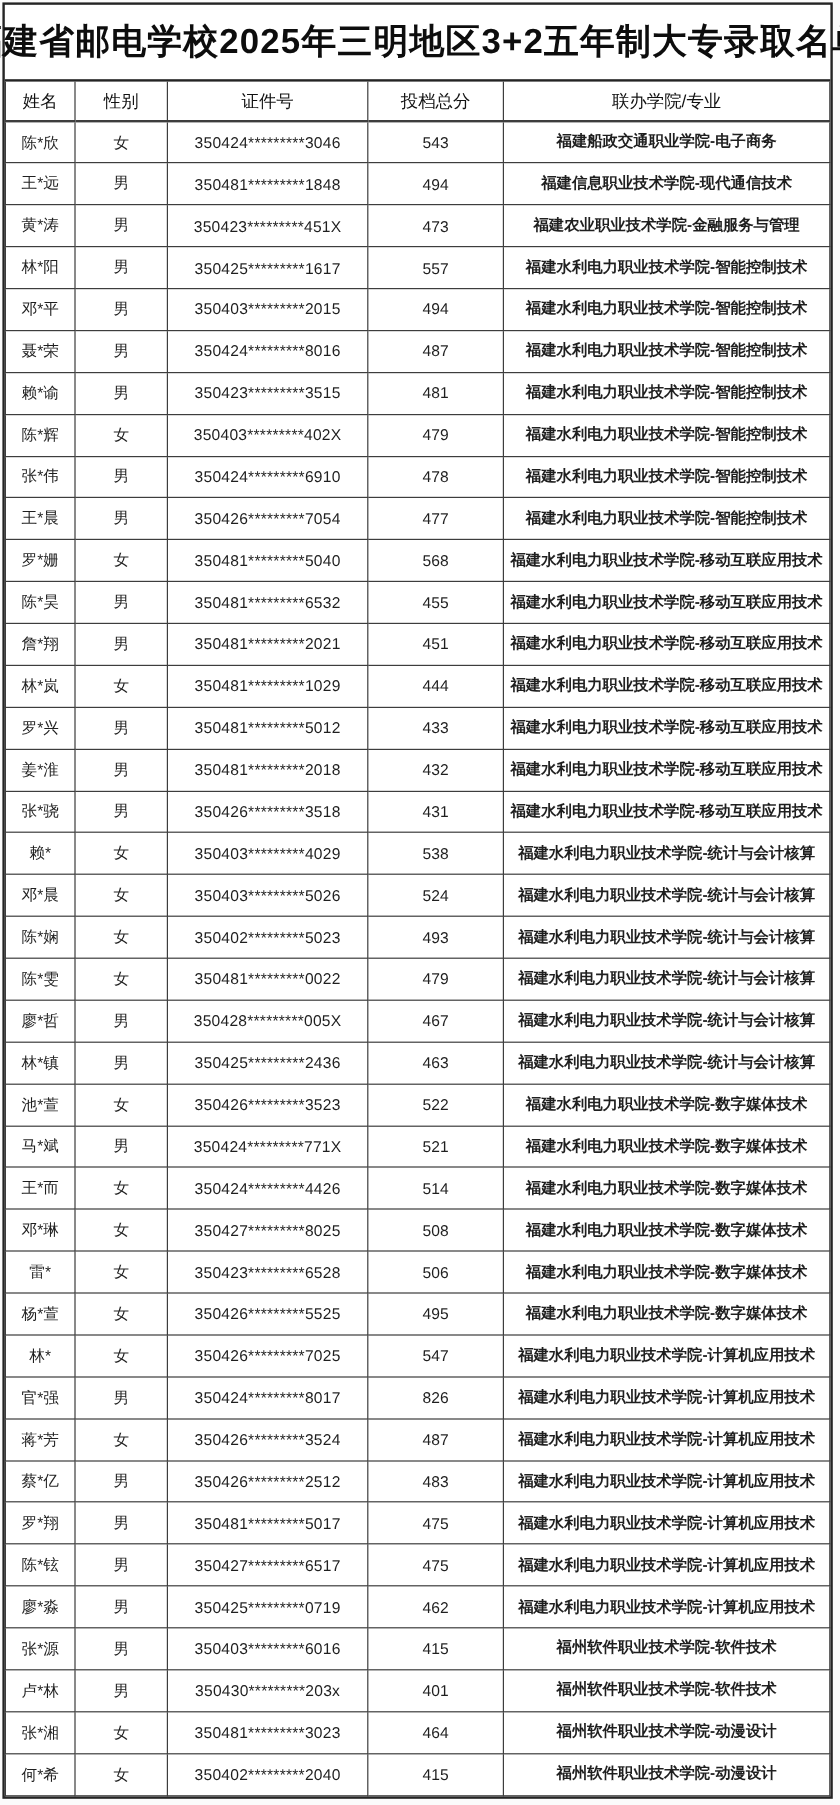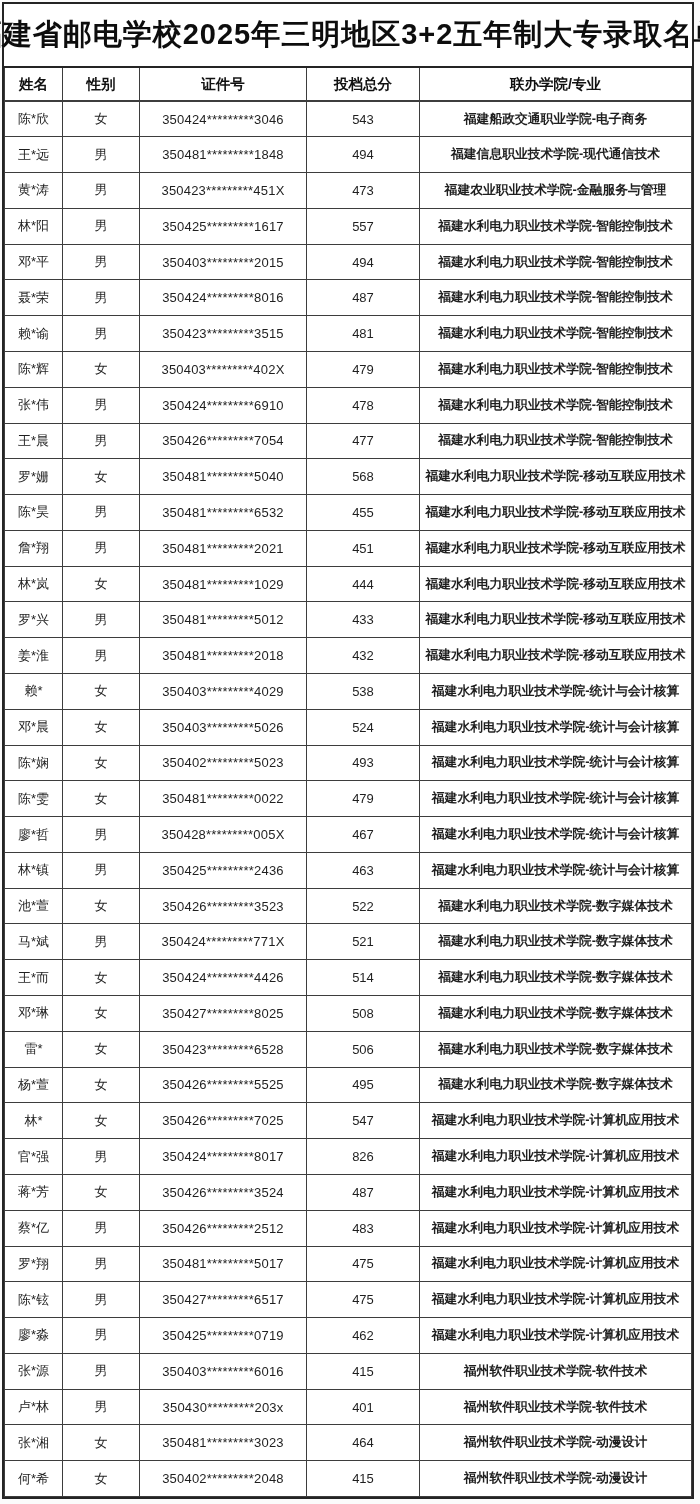--- a/index.html
+++ b/index.html
@@ -53,21 +53,21 @@
     vertical-align: middle;
     color: #1f1f1f;
     overflow: hidden;
     white-space: nowrap;
     padding: 0 2px;
     box-sizing: border-box;
   }
   thead th {
     height: 33px;
     font-size: 14.5px;
-    font-weight: bold;
+    font-weight: normal;
     border-top: none;
     border-bottom-width: 2px;
     color: #111111;
   }
   tbody td {
     height: 33.1px;
     font-size: 13px;
     font-weight: normal;
   }
   tbody td:nth-child(3) { letter-spacing: 0.2px; }
@@ -202,20 +202,27 @@
           <td>福建水利电力职业技术学院-移动互联应用技术</td>
         </tr>
         <tr>
           <td>姜*淮</td>
           <td>男</td>
           <td>350481*********2018</td>
           <td>432</td>
           <td>福建水利电力职业技术学院-移动互联应用技术</td>
         </tr>
         <tr>
+          <td>张*骁</td>
+          <td>男</td>
+          <td>350426*********3518</td>
+          <td>431</td>
+          <td>福建水利电力职业技术学院-移动互联应用技术</td>
+        </tr>
+        <tr>
           <td>赖*</td>
           <td>女</td>
           <td>350403*********4029</td>
           <td>538</td>
           <td>福建水利电力职业技术学院-统计与会计核算</td>
         </tr>
         <tr>
           <td>邓*晨</td>
           <td>女</td>
           <td>350403*********5026</td>
@@ -358,19 +365,19 @@
         <tr>
           <td>张*湘</td>
           <td>女</td>
           <td>350481*********3023</td>
           <td>464</td>
           <td>福州软件职业技术学院-动漫设计</td>
         </tr>
         <tr>
           <td>何*希</td>
           <td>女</td>
-          <td>350402*********2048</td>
+          <td>350402*********2040</td>
           <td>415</td>
           <td>福州软件职业技术学院-动漫设计</td>
         </tr>
       </tbody>
   </table>
 </div>
 
 </body></html>

